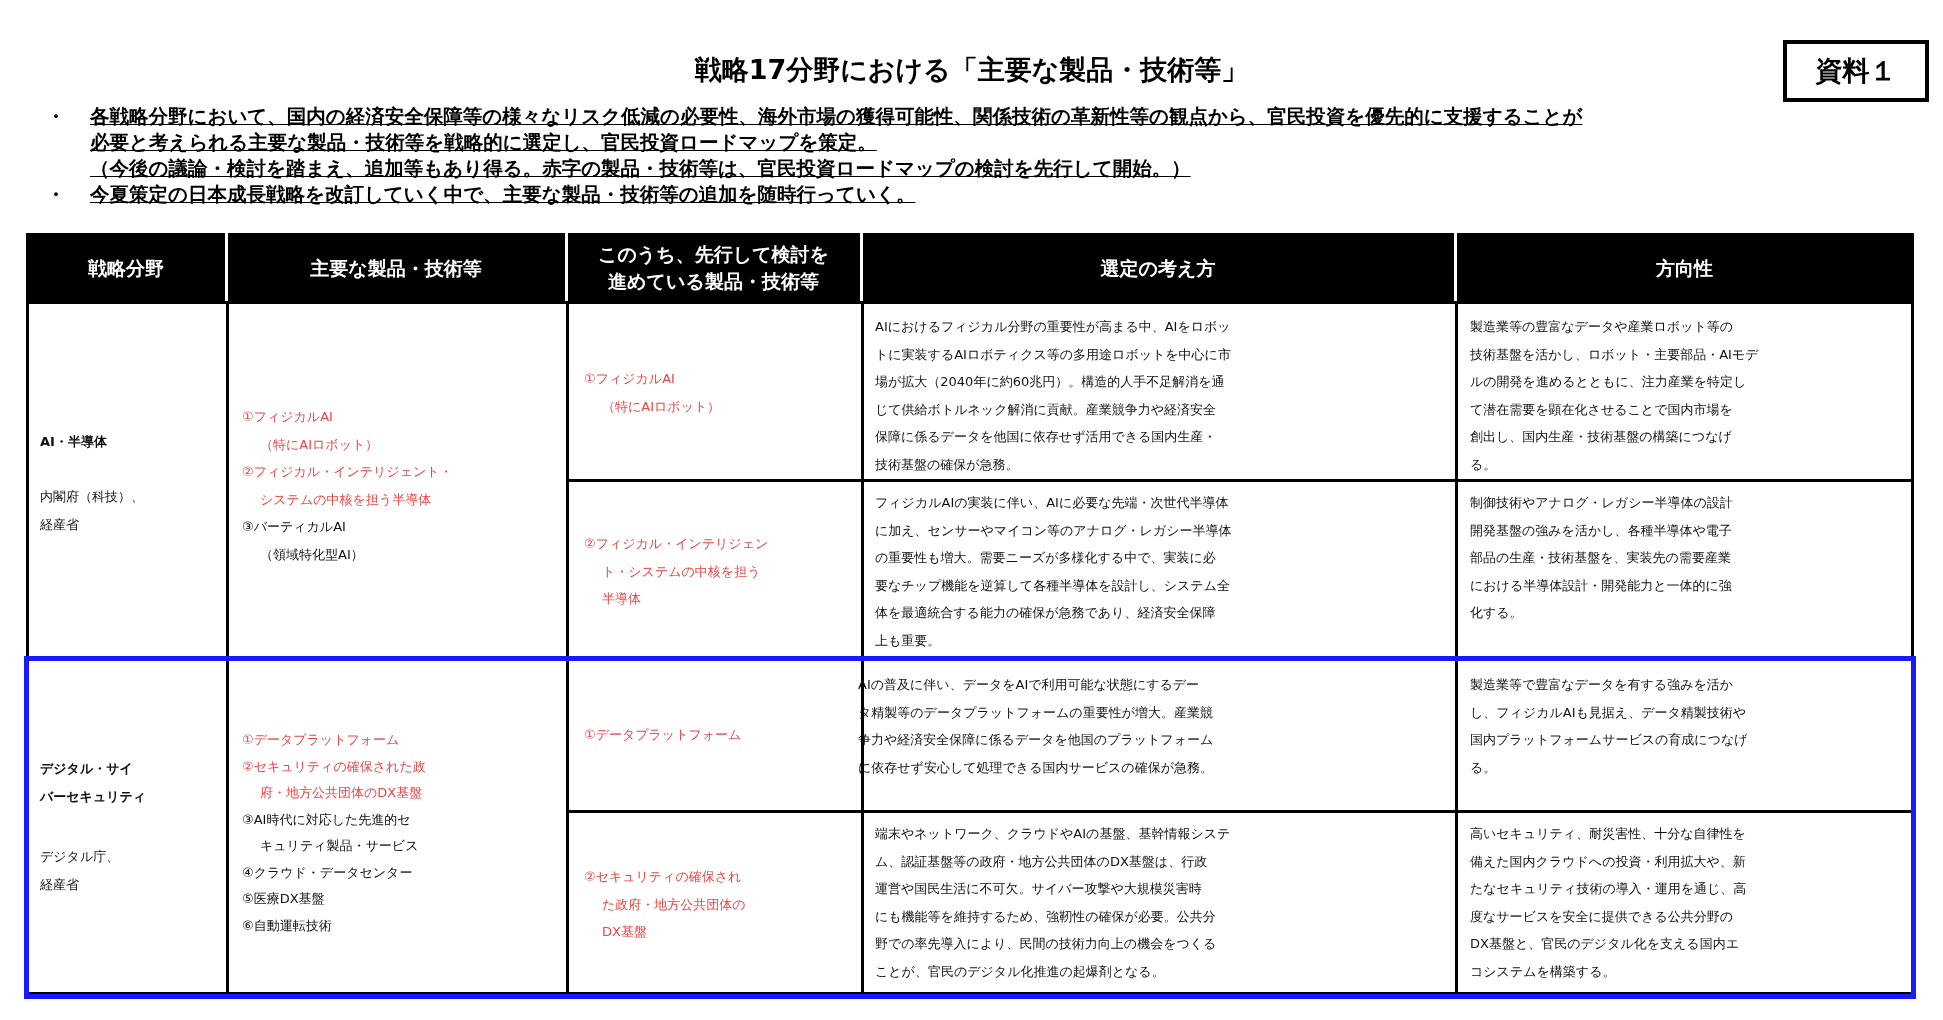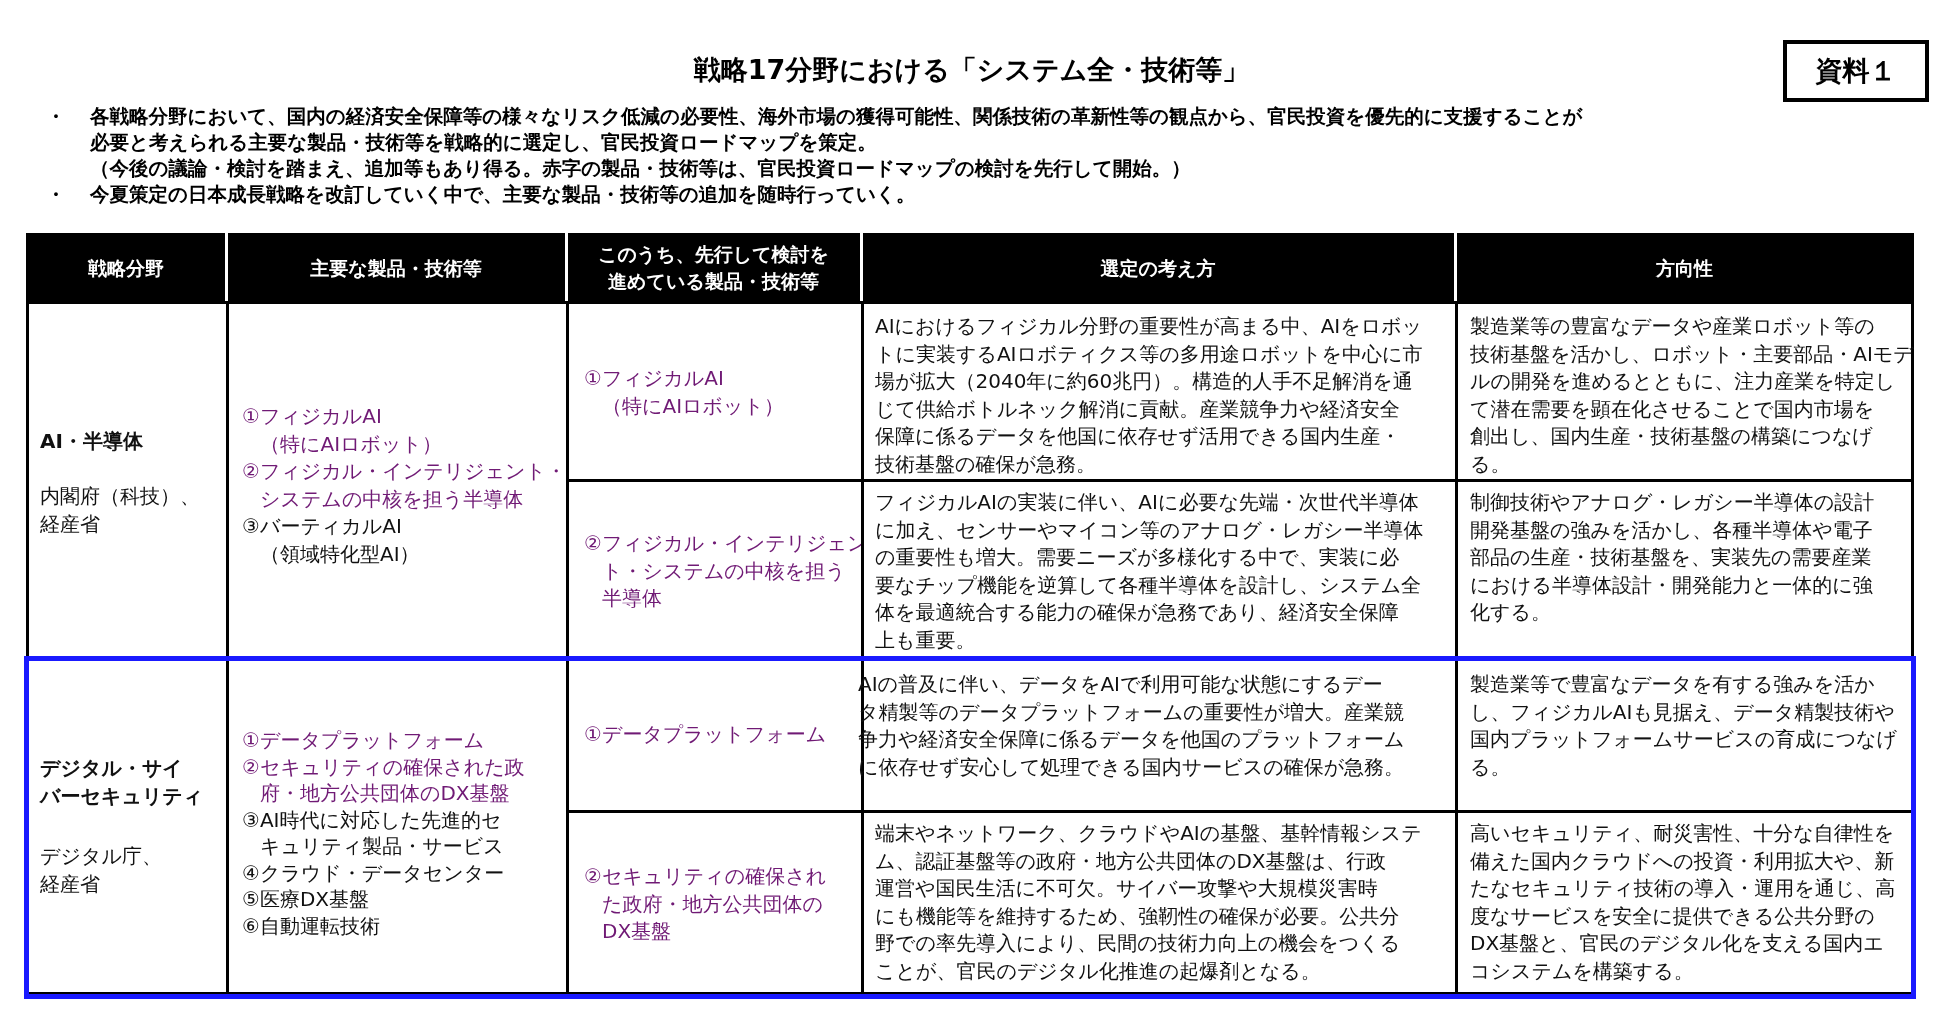--- a/index.html
+++ b/index.html
@@ -11,39 +11,39 @@
     font-size: 27px; font-weight: bold; letter-spacing: 0px; color: #000;
   }
   .doc-label {
     position: absolute; left: 1783px; top: 40px; width: 146px; height: 62px;
     border: 4px solid #000; font-size: 27px; font-weight: bold;
     display: flex; align-items: center; justify-content: center; color: #000;
   }
   .bullets { position: absolute; left: 46px; top: 104px; width: 1860px; font-size: 19.5px; font-weight: bold; line-height: 26px; color: #000; }
   .bullet { display: flex; }
   .bullet .dot { width: 44px; flex: none; }
-  .bullet .text { flex: 1; }
+  .bullet .text { flex: 1; text-decoration: underline; }
   .bullet .line { display: block; white-space: nowrap; }
 
   .table { position: absolute; left: 26px; top: 233px; width: 1888px; }
   .hdr { position: absolute; top: 0; height: 70px; background: #000; color: #fff; font-weight: bold; font-size: 19px;
          display: flex; align-items: center; justify-content: center; text-align: center; line-height: 27px; }
   .hdr-sep { position: absolute; top: 0; height: 70px; width: 3px; background: #fff; }
 
   .cell { position: absolute; border: 3px solid #000; background: #fff; }
-  .cell-txt { position: absolute; font-size: 20px; line-height: 27.5px; color: #111; }
-  .red { color: #701a75; }
+  .cell-txt { position: absolute; font-size: 13px; line-height: 27.5px; color: #111; }
+  .red { color: #ef4444; }
   .bold { font-weight: bold; }
   .blue-frame { position: absolute; border: 5px solid #1a1aff; pointer-events: none; }
   .nowrap span, .lines span { display: block; white-space: nowrap; }
 </style>
 </head>
 <body>
 
-<div class="title">戦略17分野における「システム全・技術等」</div>
+<div class="title">戦略17分野における「主要な製品・技術等」</div>
 <div class="doc-label">資料１</div>
 
 <div class="bullets">
   <div class="bullet">
     <span class="dot">・</span>
     <div class="text">
       <span class="line">各戦略分野において、国内の経済安全保障等の様々なリスク低減の必要性、海外市場の獲得可能性、関係技術の革新性等の観点から、官民投資を優先的に支援することが</span>
       <span class="line">必要と考えられる主要な製品・技術等を戦略的に選定し、官民投資ロードマップを策定。</span>
       <span class="line">（今後の議論・検討を踏まえ、追加等もあり得る。赤字の製品・技術等は、官民投資ロードマップの検討を先行して開始。）</span>
     </div>

